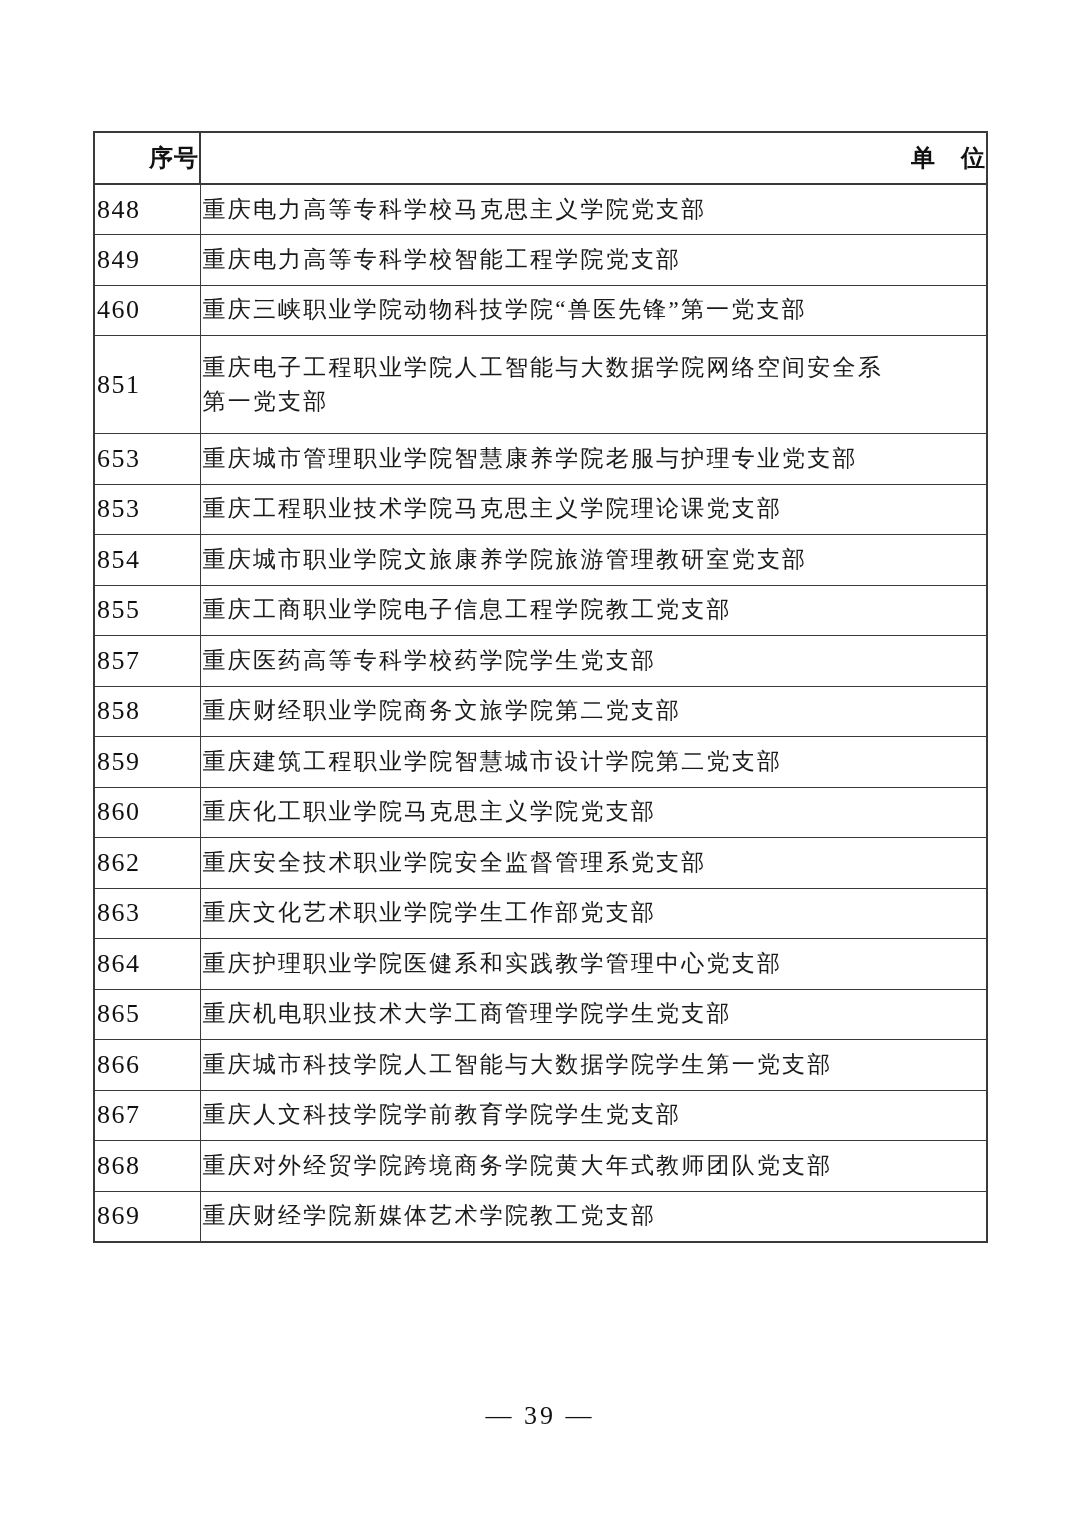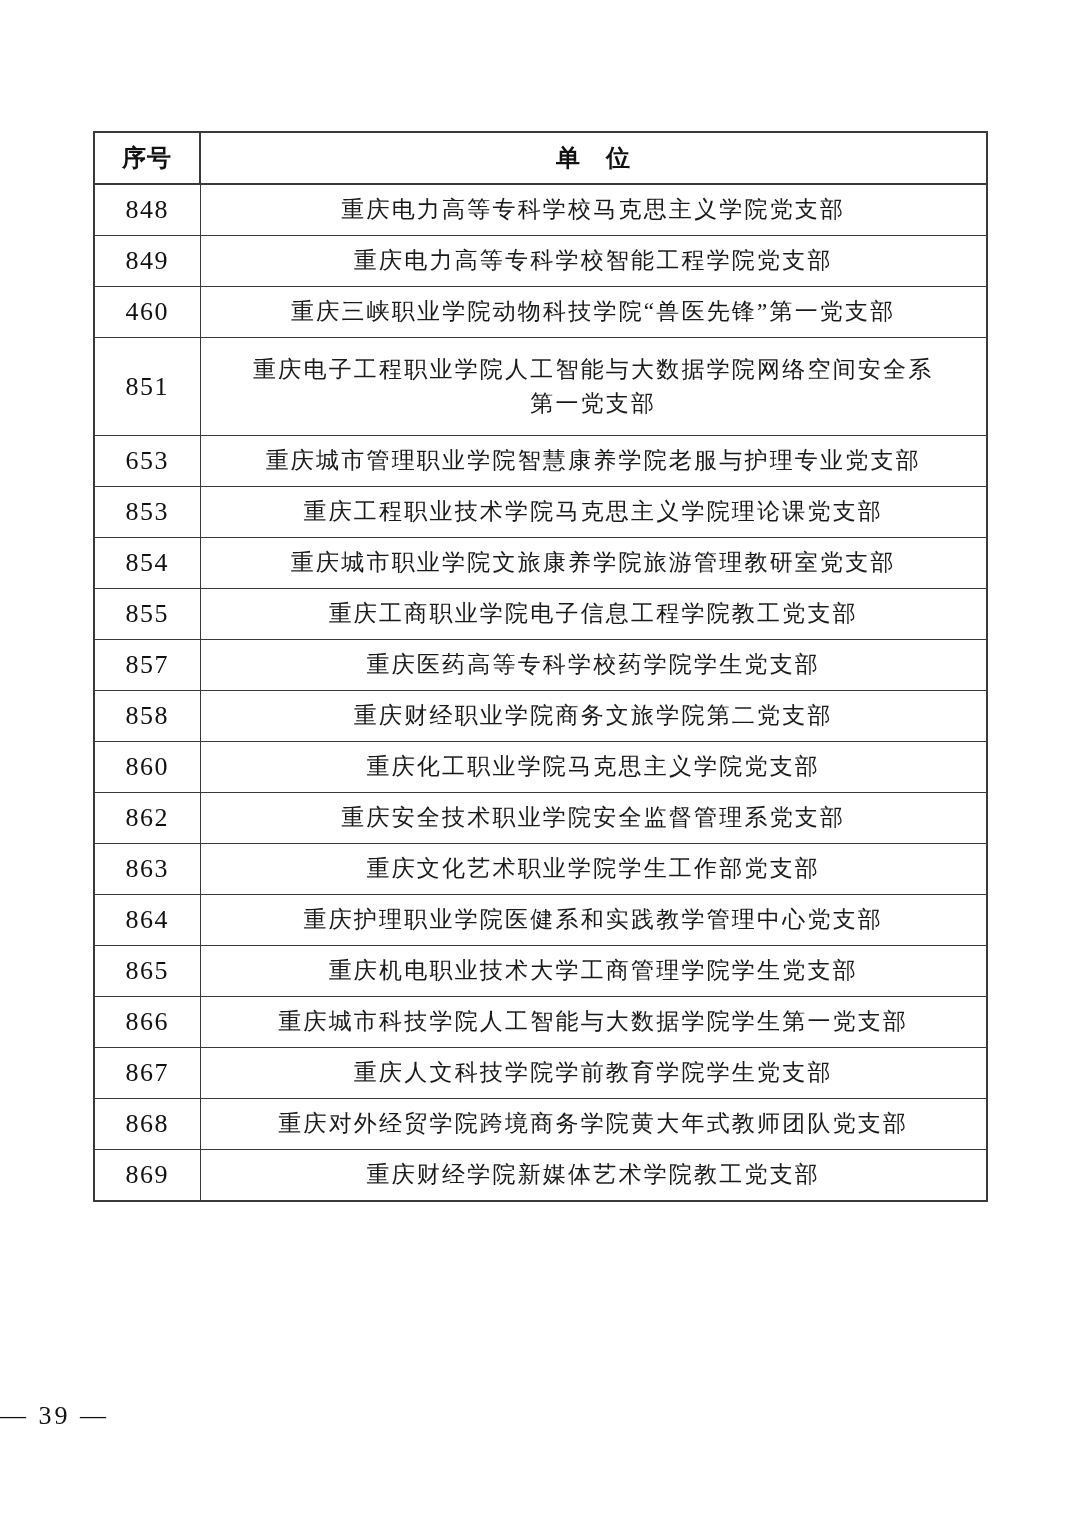--- a/index.html
+++ b/index.html
@@ -41,47 +41,47 @@
   }
   th.col-no, td.no {
     width: 104px;
   }
   th {
     font-family: "Liberation Sans", "DejaVu Sans", sans-serif;
     font-weight: bold;
     font-size: 24px;
     color: #111111;
     letter-spacing: 1px;
-    text-align: center;
+    text-align: right;
     vertical-align: middle;
     padding: 0;
   }
   td {
-    text-align: center;
+    text-align: left;
     vertical-align: middle;
-    padding: 8px;
+    padding: 2px;
   }
   td.no {
     font-size: 26px;
     letter-spacing: 1.5px;
     color: #111111;
   }
   td.unit {
     font-size: 23px;
     letter-spacing: 2.2px;
     line-height: 34px;
     white-space: pre-line;
     color: #1a1a1a;
   }
   .footer {
     position: absolute;
     top: 1401px;
     left: 0;
     width: 100%;
-    text-align: left;
+    text-align: center;
     font-size: 26px;
     letter-spacing: 3px;
     color: #111111;
   }
 </style>
 </head>
 <body>
 
 <div class="page">
 
@@ -128,20 +128,24 @@
         </tr>
         <tr>
           <td class="no">857</td>
           <td class="unit">重庆医药高等专科学校药学院学生党支部</td>
         </tr>
         <tr>
           <td class="no">858</td>
           <td class="unit">重庆财经职业学院商务文旅学院第二党支部</td>
         </tr>
         <tr>
+          <td class="no">859</td>
+          <td class="unit">重庆建筑工程职业学院智慧城市设计学院第二党支部</td>
+        </tr>
+        <tr>
           <td class="no">860</td>
           <td class="unit">重庆化工职业学院马克思主义学院党支部</td>
         </tr>
         <tr>
           <td class="no">862</td>
           <td class="unit">重庆安全技术职业学院安全监督管理系党支部</td>
         </tr>
         <tr>
           <td class="no">863</td>
           <td class="unit">重庆文化艺术职业学院学生工作部党支部</td>

